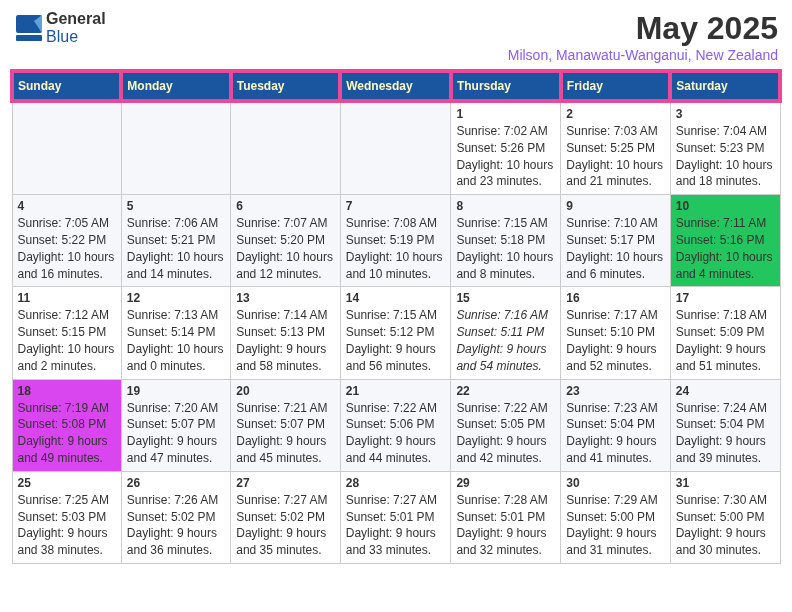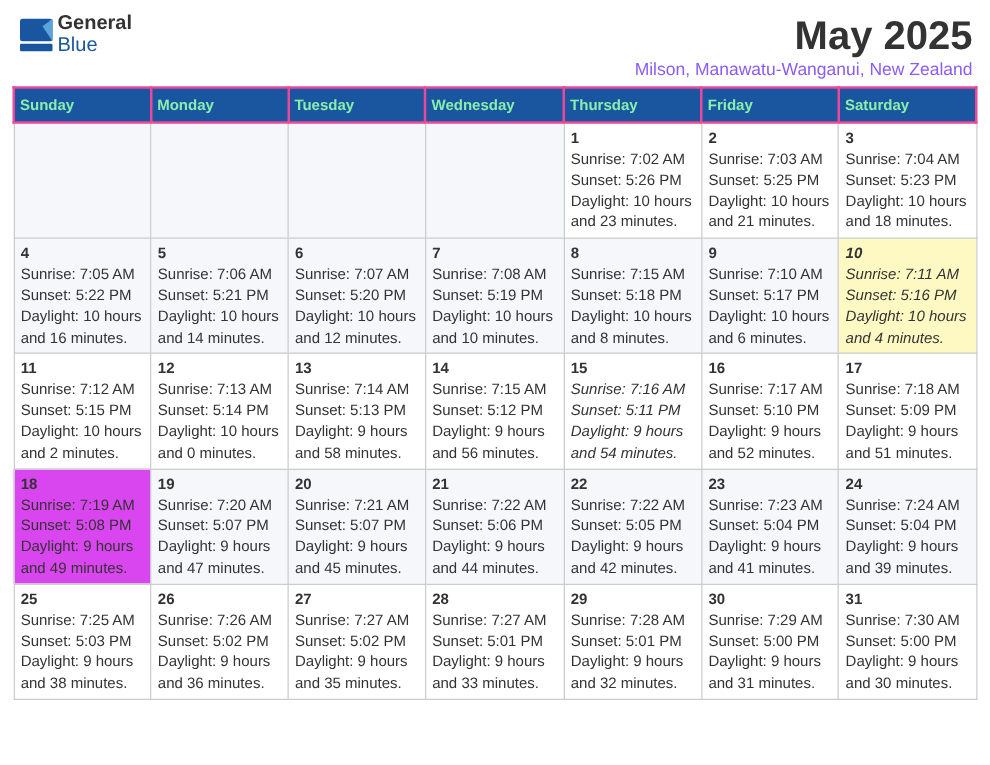--- a/index.html
+++ b/index.html
@@ -34,26 +34,26 @@
       font-size: 14px;
       color: #8b5cf6;
     }
     .calendar {
       width: 100%;
       border-collapse: collapse;
       border: 1px solid #ccc;
     }
     .calendar th {
       background-color: #1a56a0;
-      color: #86efac;
+      color: #fef9c3;
       font-size: 12px;
       font-weight: bold;
       padding: 6px 4px;
       text-align: left;
-      border: 2px solid #ec4899;
+      border: 4px solid #ec4899;
     }
     .calendar td {
       vertical-align: top;
       padding: 4px 5px;
       border: 1px solid #ccc;
       width: 113px;
       min-height: 80px;
       font-size: 10px;
       color: #333;
       background: #fff;
@@ -188,21 +188,21 @@
 Daylight: 10 hours
 and 8 minutes.</div>
         </td>
         <td style="background: rgb(245, 247, 250);">
           <div class="day-number">9</div>
           <div class="day-info" style="white-space: pre-line;">Sunrise: 7:10 AM
 Sunset: 5:17 PM
 Daylight: 10 hours
 and 6 minutes.</div>
         </td>
-        <td style="background: #fef9c3; font-style: italic;">
+        <td style="background: #22c55e;">
           <div class="day-number">10</div>
           <div class="day-info" style="white-space: pre-line;">Sunrise: 7:11 AM
 Sunset: 5:16 PM
 Daylight: 10 hours
 and 4 minutes.</div>
         </td>
       </tr>
       <tr style="background: rgb(255, 255, 255);">
         <td>
           <div class="day-number">11</div>

